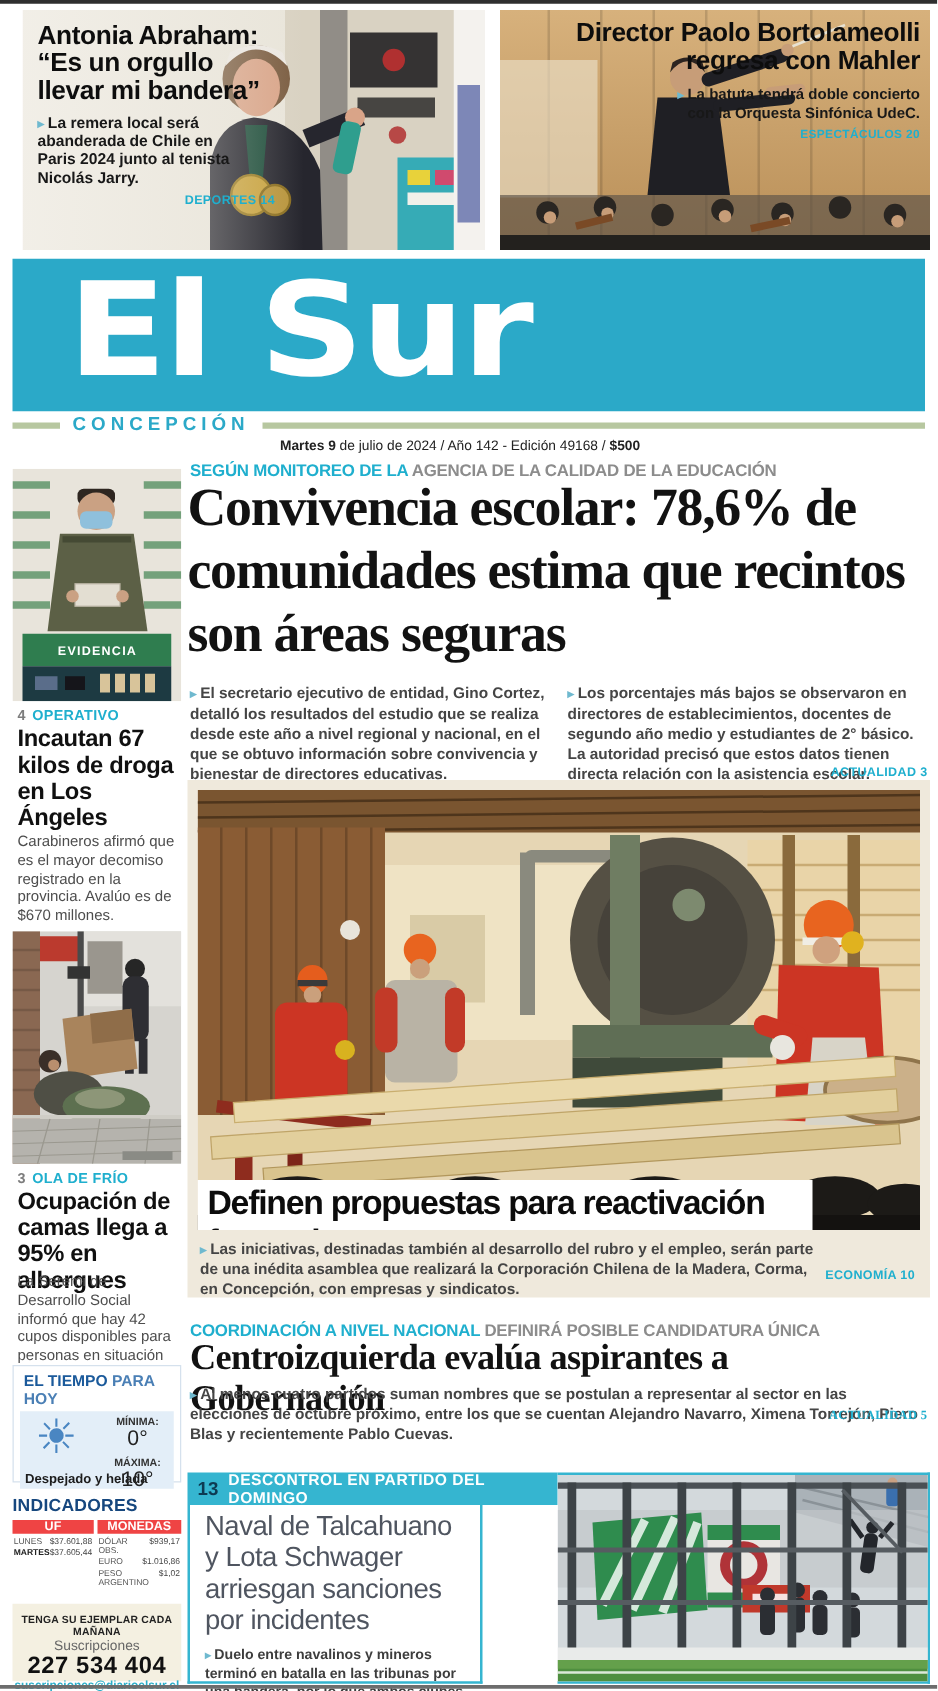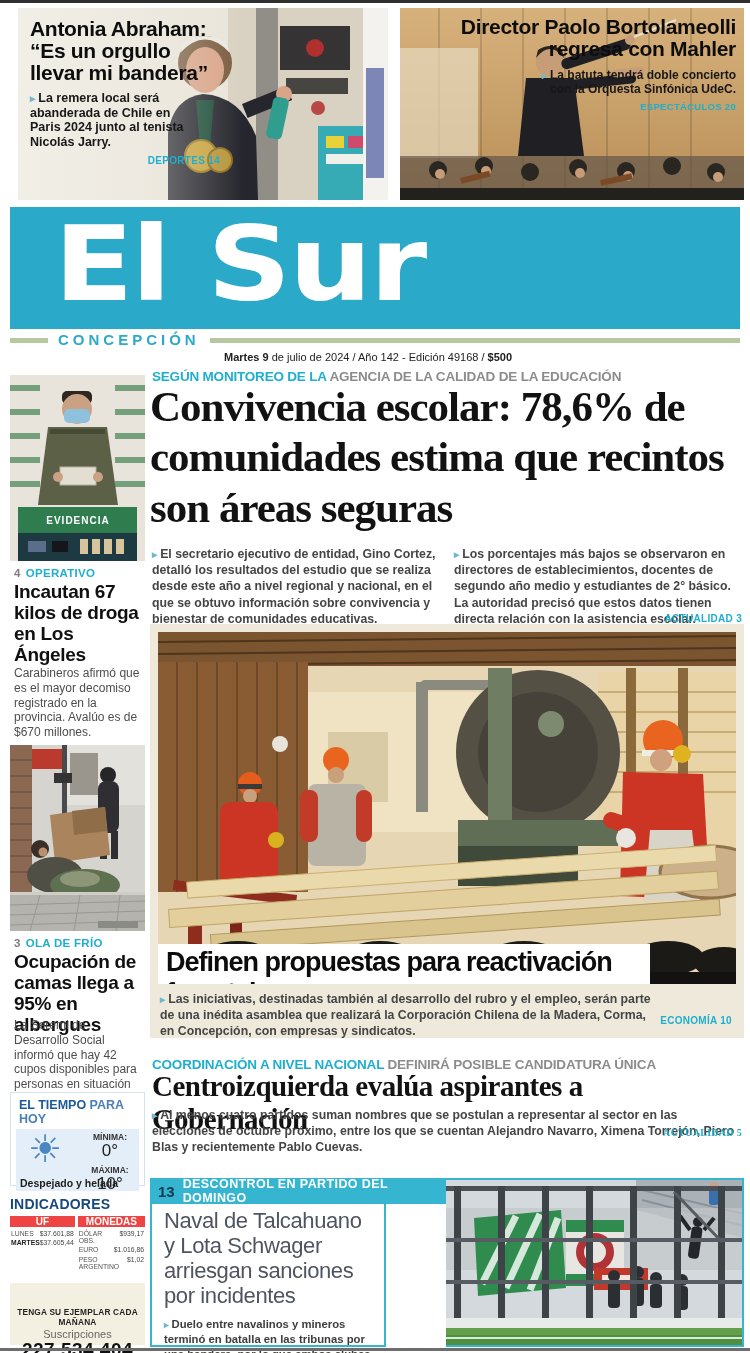--- a/index.html
+++ b/index.html
@@ -82,21 +82,21 @@
   .ind-cols{display:flex;gap:3px;}
   .ind-col{flex:1;}
   .ind-col.mon{flex:1.15;}
   .ind-head{background:#ef4444;color:#fff;text-align:center;font-size:10px;font-weight:bold;padding:0 0;}
   .ind-row{display:flex;justify-content:space-between;font-size:6.8px;color:#555;padding:2.5px 1px 0 1px;}
   .ind-row .val{color:#444;}
   .ind-row.bold .lab{font-weight:bold;color:#222;}
 
   
   .subscription{top:1283px;left:10px;width:135px;height:62px;background:#f4f0e1;text-align:center;
-    box-sizing:border-box;padding-top:24px;}
+    box-sizing:border-box;padding-top:7px;}
   .sub-tag{font-size:8.3px;font-weight:bold;color:#222;letter-spacing:.2px;}
   .sub-label{font-size:11px;color:#666;margin-top:1px;}
   .sub-phone{font-size:19px;font-weight:bold;color:#111;line-height:1.05;letter-spacing:.5px;}
   .sub-email{font-size:9.5px;font-weight:bold;color:#2aaec9;}
 
   
   .forestal-block{top:624px;left:150px;width:594px;height:414px;background:#EFE9DC;}
   .sawmill-photo{position:absolute;top:8px;left:8px;width:578px;height:352px;overflow:hidden;}
   .sawmill-photo svg{position:absolute;top:0;left:0;}
   .forestal-caption{position:absolute;left:0;bottom:0;width:492px;height:40px;background:#fff;}
@@ -234,21 +234,21 @@
   </div>
   <div class="abs dateline">
     <b>Martes 9</b><span> de julio de 2024 / Año 142 - Edición 49168 / </span><b>$500</b>
   </div>
 
   <div class="abs kicker lead-kicker">
     <span class="kick-hi">SEGÚN MONITOREO DE LA </span><span class="kick-rest">AGENCIA DE LA CALIDAD DE LA EDUCACIÓN</span>
   </div>
   <div class="abs lead-headline">Convivencia escolar: 78,6% de comunidades estima que recintos son áreas seguras</div>
   <div class="abs lead-deck">
-    <p class="ab">El secretario ejecutivo de entidad, Gino Cortez, detalló los resultados del estudio que se realiza desde este año a nivel regional y nacional, en el que se obtuvo información sobre convivencia y bienestar de comunidades educativas.</p>
+    <p class="ab">El secretario ejecutivo de entidad, Gino Cortez, detalló los resultados del estudio que se realiza desde este año a nivel regional y nacional, en el que se obtuvo información sobre convivencia y bienestar de directores educativas.</p>
     <p class="ab">Los porcentajes más bajos se observaron en directores de establecimientos, docentes de segundo año medio y estudiantes de 2° básico. La autoridad precisó que estos datos tienen directa relación con la asistencia escolar.</p>
   </div>
   <div class="abs secref lead-ref">ACTUALIDAD 3</div>
 
   <div class="abs rail-photo1">
     <svg width="135" height="186" viewBox="0 0 135 186" aria-hidden="true">
       <rect x="0" y="0" width="135" height="186" fill="#e8e4db"></rect>
       <g fill="#74a17b">
         <rect x="0" y="10" width="30" height="6"></rect>
           <rect x="0" y="34" width="30" height="6"></rect>

